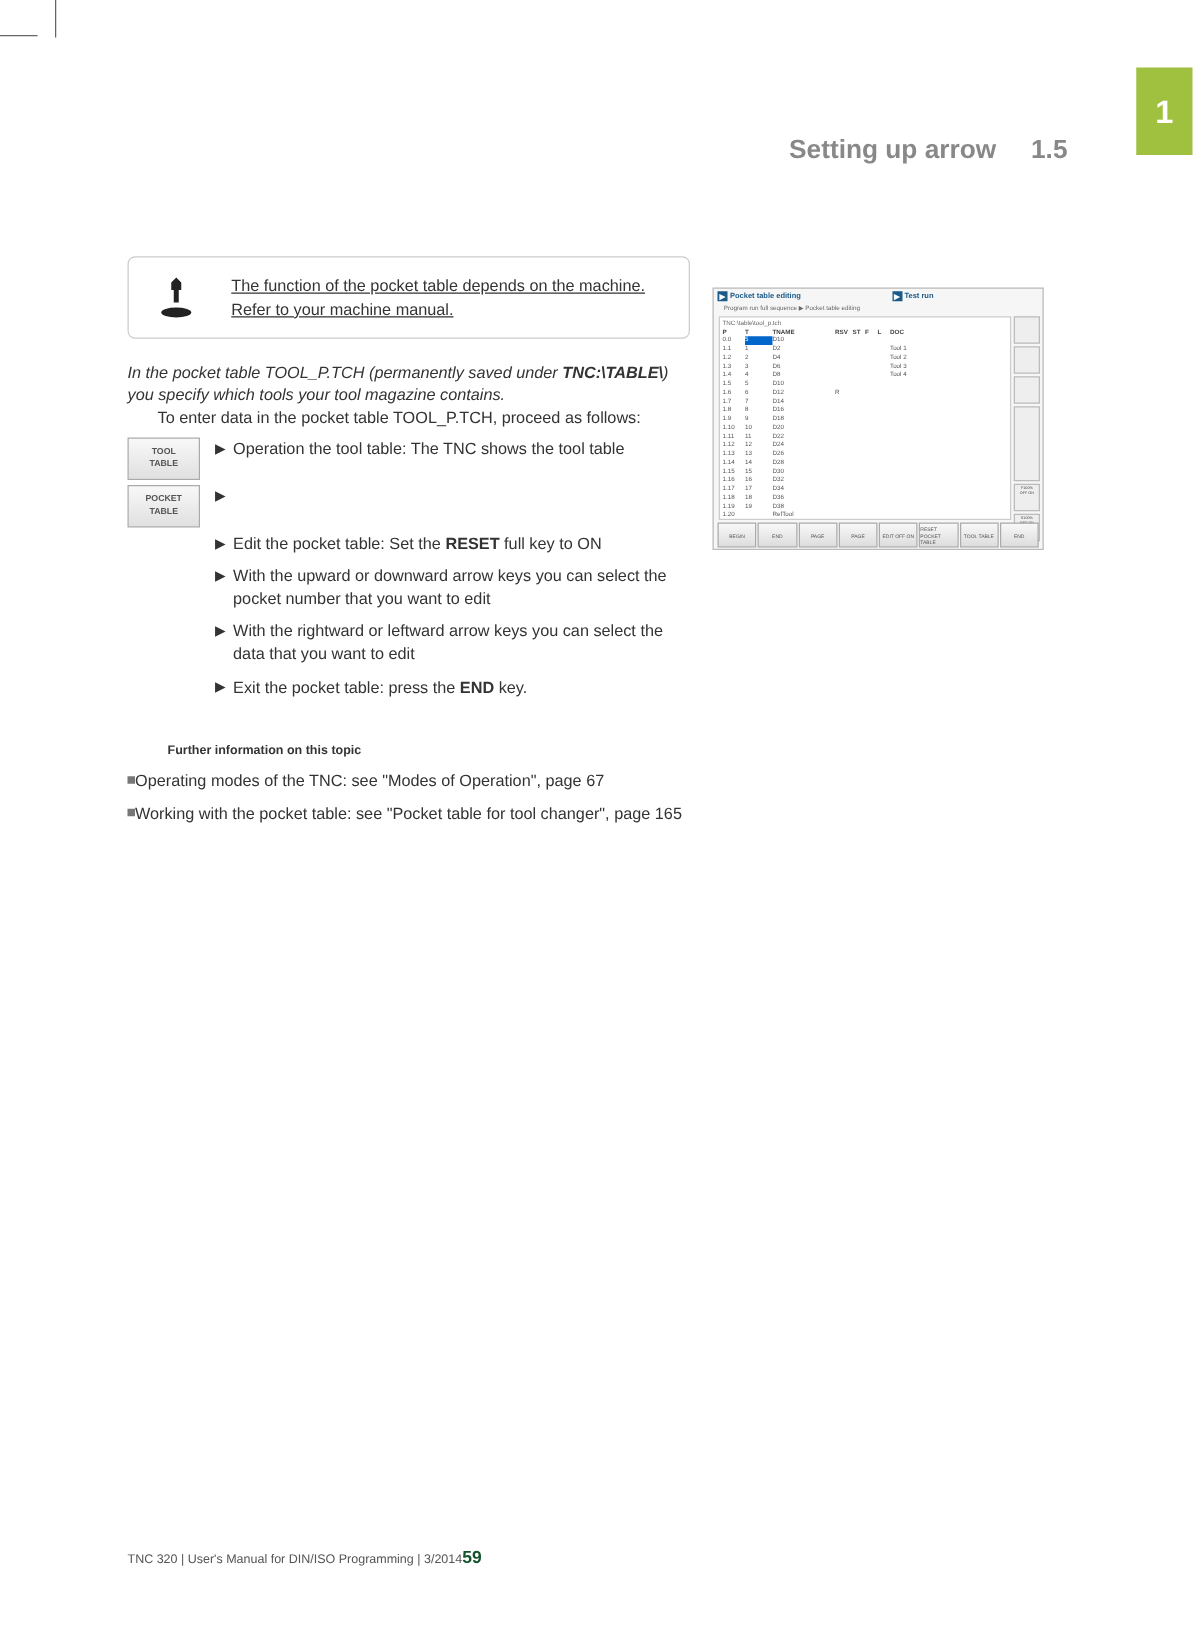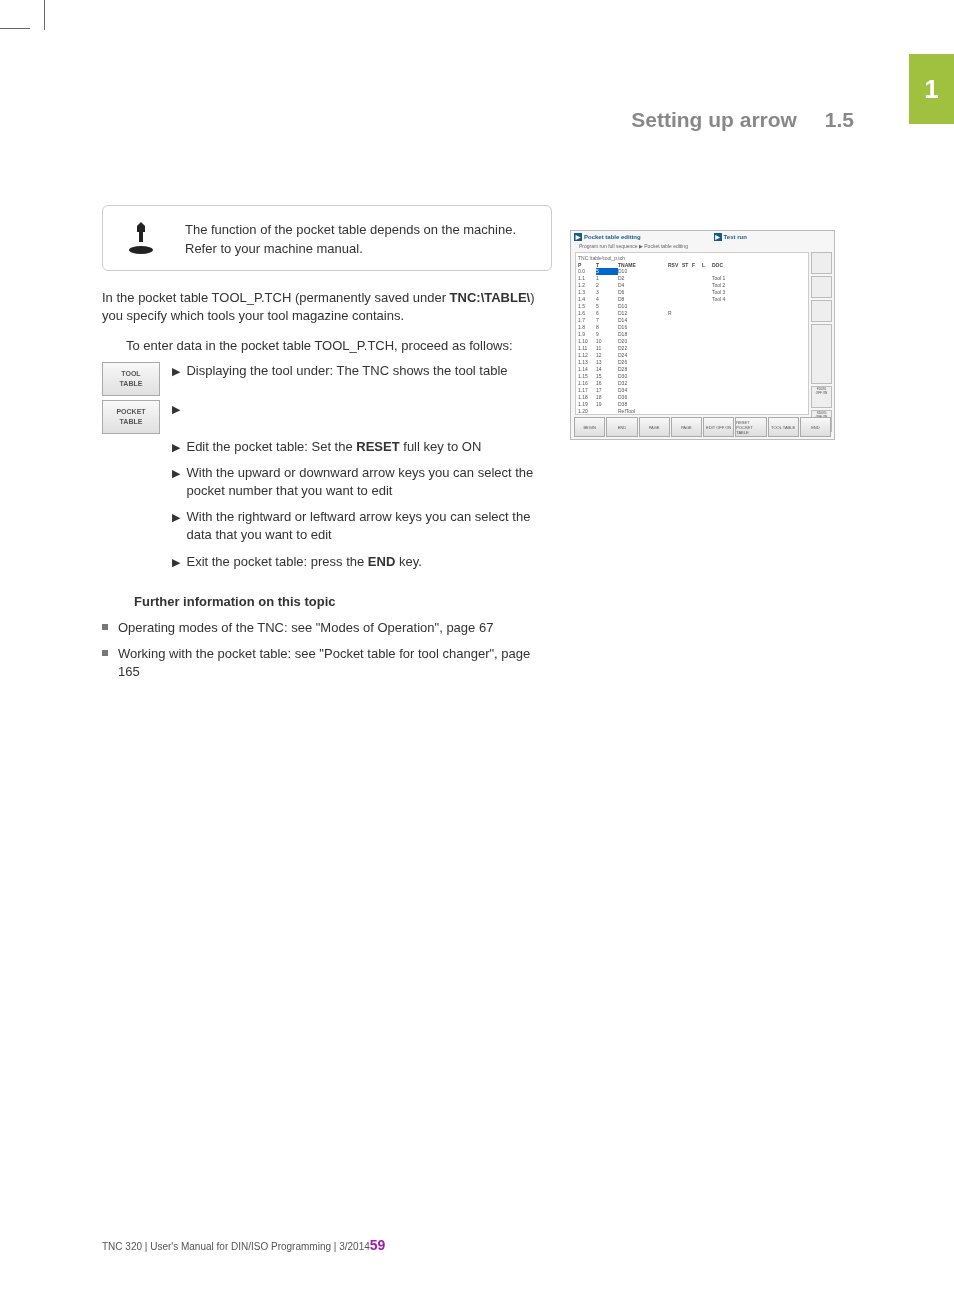--- a/index.html
+++ b/index.html
@@ -46,45 +46,46 @@
       line-height: 1.4;
     }
     .h2 { font-size: 15px; font-weight: bold; margin-bottom: 16px; }
     .info-box {
       border: 1px solid #ccc;
       border-radius: 6px;
       padding: 10px 12px 10px 12px;
       display: flex;
       gap: 18px;
       margin-bottom: 18px;
-      align-items: center;
+      align-items: flex-start;
+      text-decoration: underline;
     }
     .info-icon {
       width: 52px; height: 44px;
       display: flex; align-items: center; justify-content: center;
     }
     .info-text { flex: 1; font-size: 13px; line-height: 1.45; padding-top: 4px; }
-    .para { margin-bottom: 12px; }
+    .para { margin-bottom: 0; font-style: italic; }
     .para2 { margin-bottom: 6px; margin-left: 24px; }
     .steps-row { display: flex; gap: 12px; margin-bottom: 4px; align-items: flex-start; }
     .softkey {
       width: 58px; height: 34px;
       border: 1px solid #aaa;
       background: linear-gradient(#f8f8f8,#e0e0e0);
       font-size: 7px; font-weight: bold;
       display: flex; flex-direction: column; align-items: center; justify-content: center;
       color: #555; text-align: center;
       flex-shrink: 0;
     }
     .softkey-spacer { width: 58px; flex-shrink: 0; }
     .steps-list { flex: 1; }
     .step-item { display: flex; gap: 6px; margin-bottom: 8px; font-size: 13px; line-height: 1.4; }
     .arrow { flex-shrink: 0; font-size: 11px; margin-top: 2px; }
-    .h3 { font-weight: bold; font-size: 13px; margin-top: 14px; margin-bottom: 8px; padding-left: 32px; }
-    .bullet-item { display: flex; gap: 10px; margin-bottom: 8px; font-size: 13px; line-height: 1.4; }
+    .h3 { font-weight: bold; font-size: 10px; margin-top: 27px; margin-bottom: 8px; padding-left: 32px; }
+    .bullet-item { display: flex; margin-bottom: 8px; font-size: 13px; line-height: 1.4; }
     .bullet-sq { width: 6px; height: 6px; background: #777; margin-top: 5px; flex-shrink: 0; }
     .bullet-text { flex: 1; }
     .screenshot {
       position: absolute;
       top: 230px;
       left: 570px;
       width: 265px;
       height: 210px;
       border: 1px solid #bbb;
       background: #f6f6f6;
@@ -118,21 +119,21 @@
       position: absolute;
       bottom: 62px;
       left: 102px;
       right: 100px;
       display: flex;
       justify-content: flex-start;
       align-items: baseline;
       font-size: 10px;
       color: #555;
     }
-    .pagenum { font-weight: bold; font-size: 14px; color: #a21caf; }
+    .pagenum { font-weight: bold; font-size: 14px; color: #14532d; }
   </style>
 </head>
 <body>
 
 <div class="crop-marks">
   <div class="crop-v"></div>
   <div class="crop-h"></div>
 </div>
 
 <div class="side-tab">
@@ -162,21 +163,21 @@
   <div class="para2">To enter data in the pocket table TOOL_P.TCH, proceed as follows:</div>
 
   <div class="steps-row">
     <div class="softkey">
       <span>TOOL</span>
       <span>TABLE</span>
     </div>
     <div class="steps-list">
       <div class="step-item">
         <span class="arrow">▶</span>
-        <span>Displaying the tool under: The TNC shows the tool table</span>
+        <span>Operation the tool table: The TNC shows the tool table</span>
       </div>
     </div>
   </div>
 
   <div class="steps-row">
     <div class="softkey">
       <span>POCKET</span>
       <span>TABLE</span>
     </div>
     <div class="steps-list">

